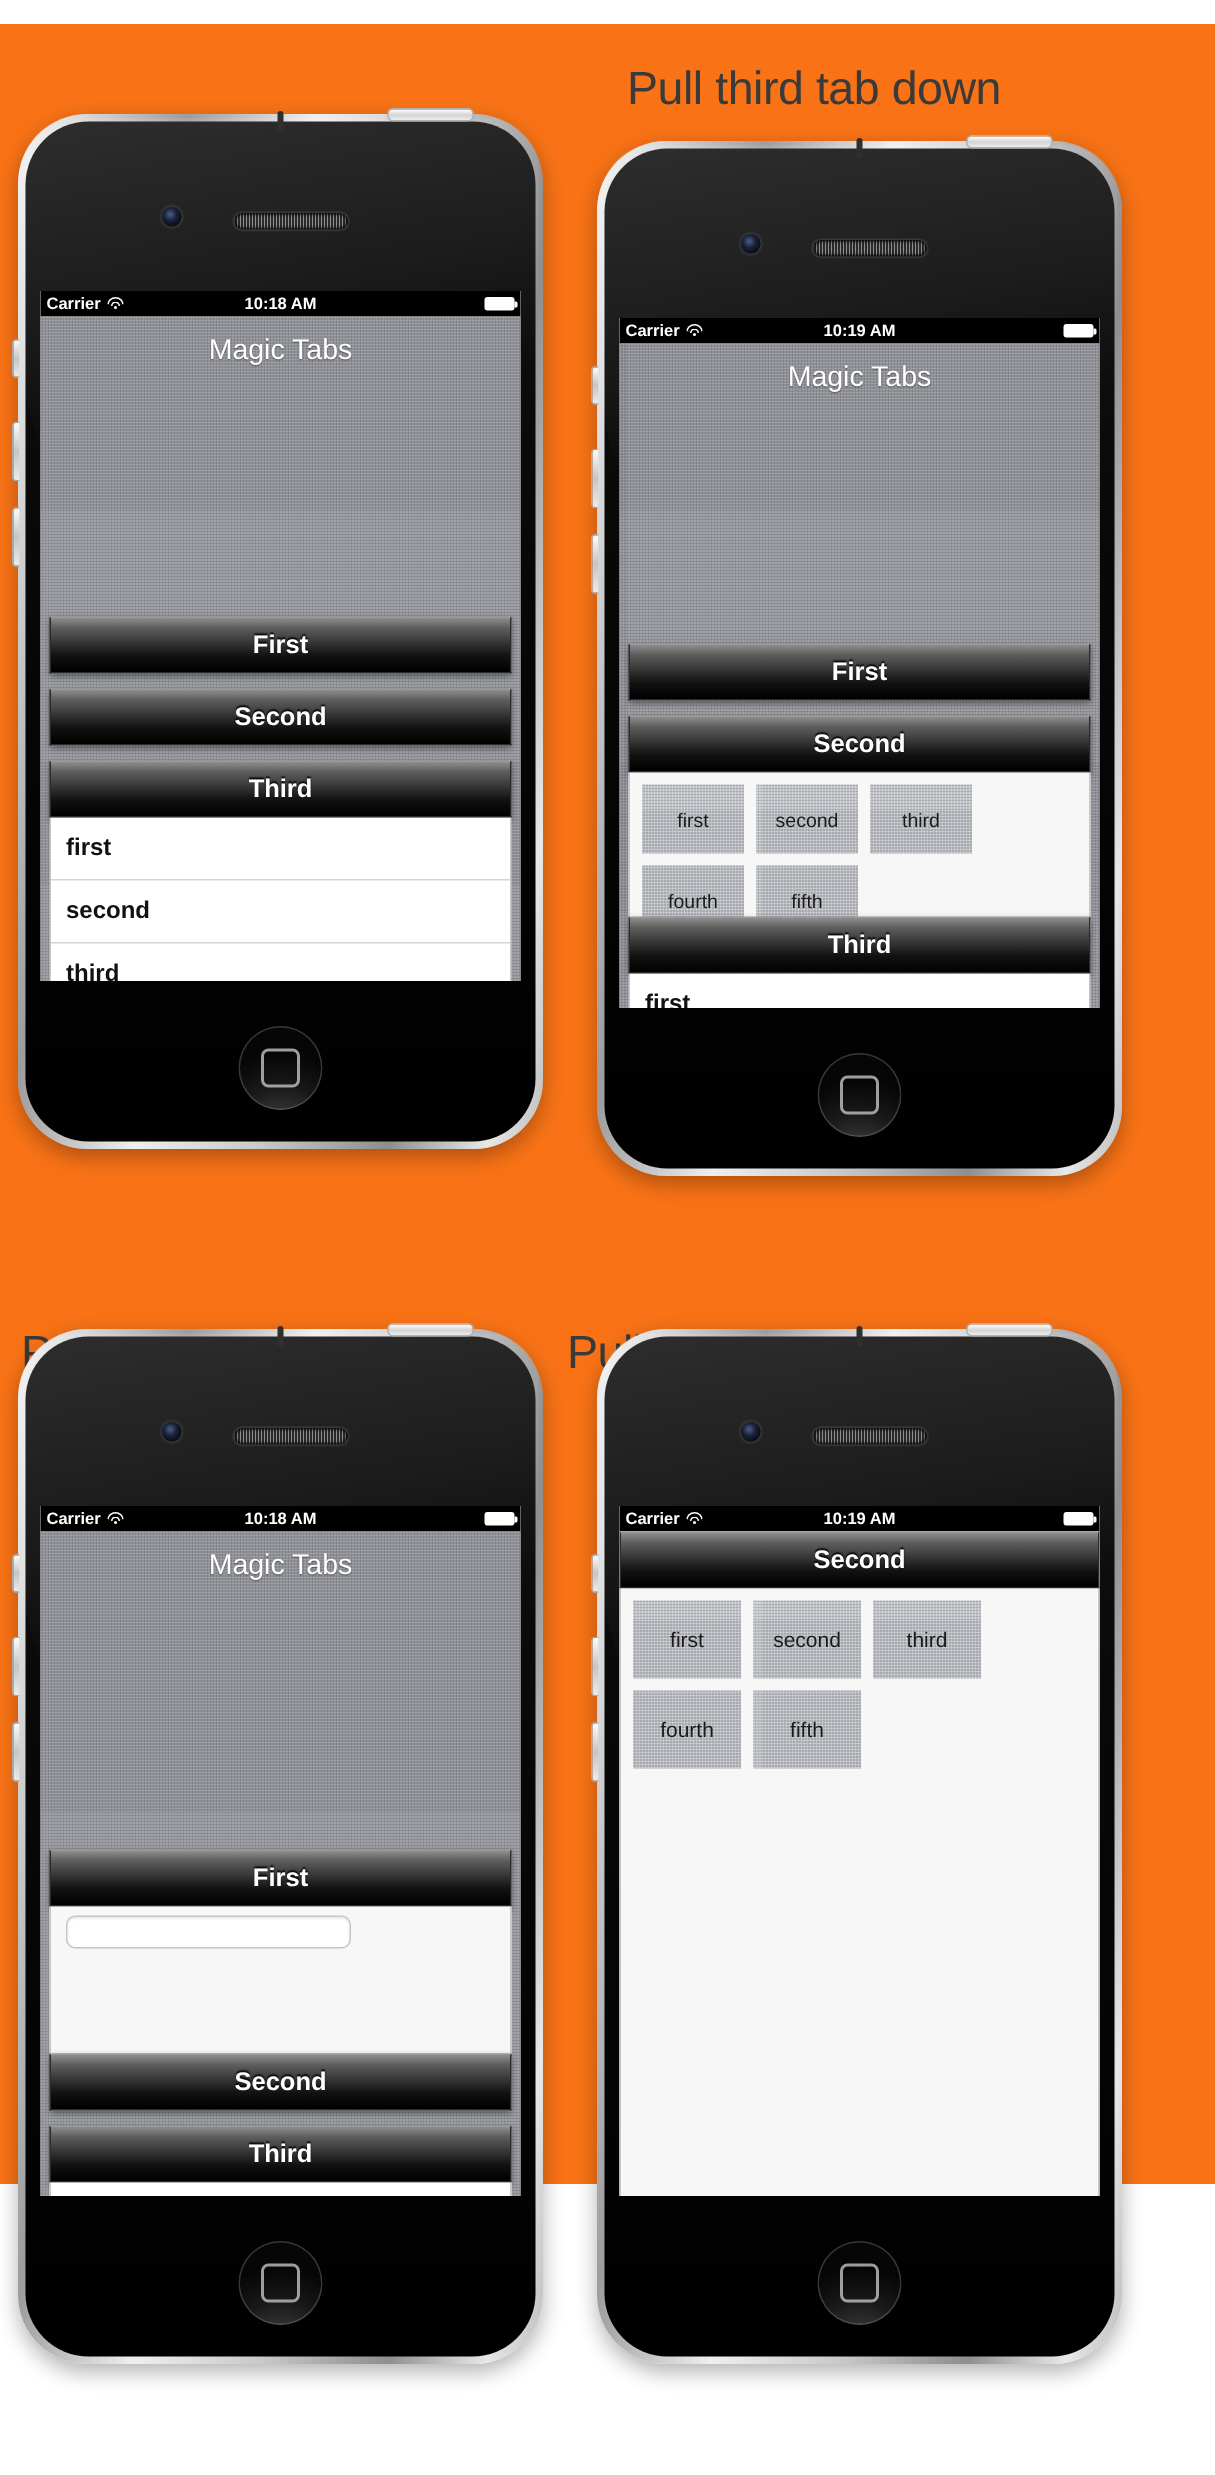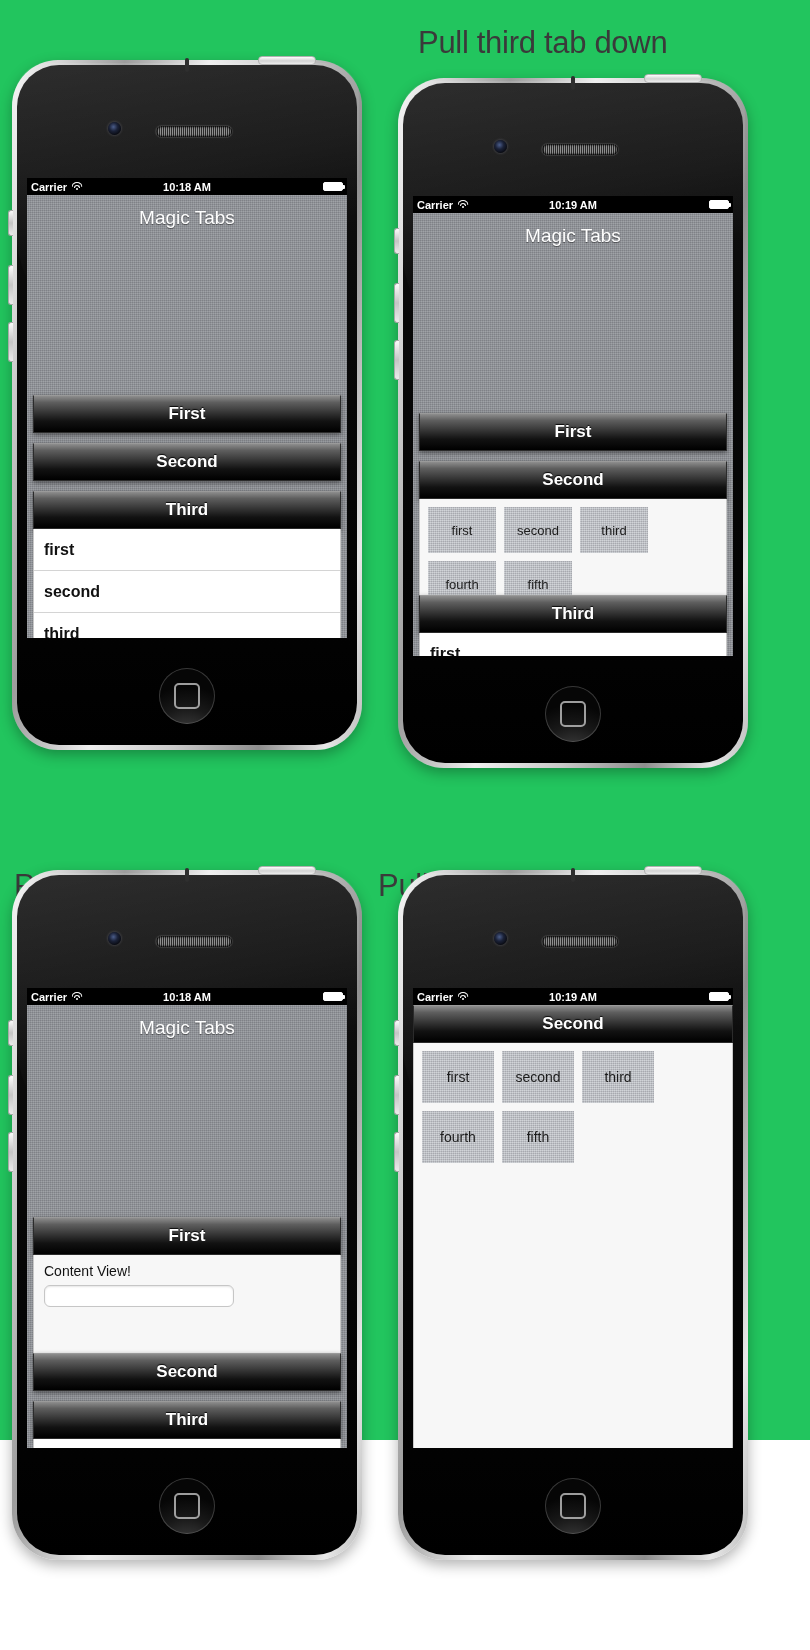--- a/index.html
+++ b/index.html
@@ -2,21 +2,21 @@
 <html><head>
 <meta charset="utf-8">
 <style>
   * { box-sizing: border-box; margin: 0; padding: 0; }
   html, body {
     width: 810px; height: 1650px;
     background: #ffffff;
     font-family: "Liberation Sans", sans-serif;
     overflow: hidden;
   }
-  .sheet { position: relative; width: 810px; height: 1440px; background:#22c55e; }
+  .sheet { position: relative; width: 810px; height: 1440px; background:#f97316;margin-top:16px; }
 
   
   .caption {
     position: absolute;
     font-family: "Liberation Sans", sans-serif;
     font-size: 31px;
     color: #3a3a3a;
     white-space: nowrap;
     letter-spacing: -0.3px;
   }
@@ -372,21 +372,20 @@
       </div>
 
       <div class="app linen">
         <div class="app-title">Magic Tabs</div>
 
         <div class="tab" style="top:212px;">
           <span>First</span>
         </div>
 
         <div class="panel" style="top:250px; height:98px;">
-          <div class="cv-label">Content View!</div>
           <div class="cv-field"></div>
         </div>
 
         <div class="tab" style="top:348px;">
           <span>Second</span>
         </div>
 
         <div class="tab" style="top:396px;">
           <span>Third</span>
         </div>

